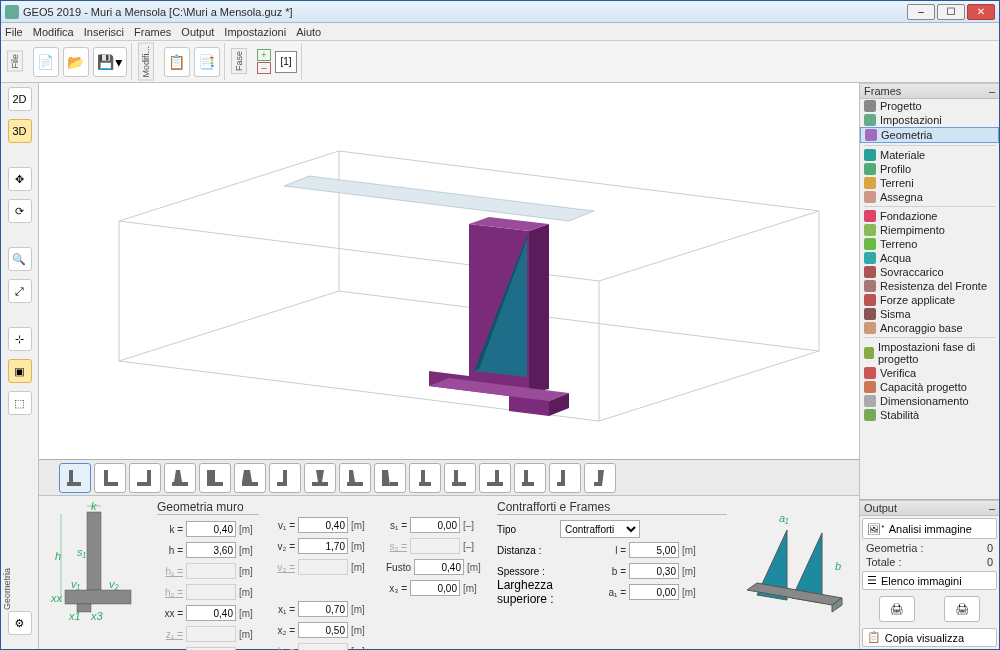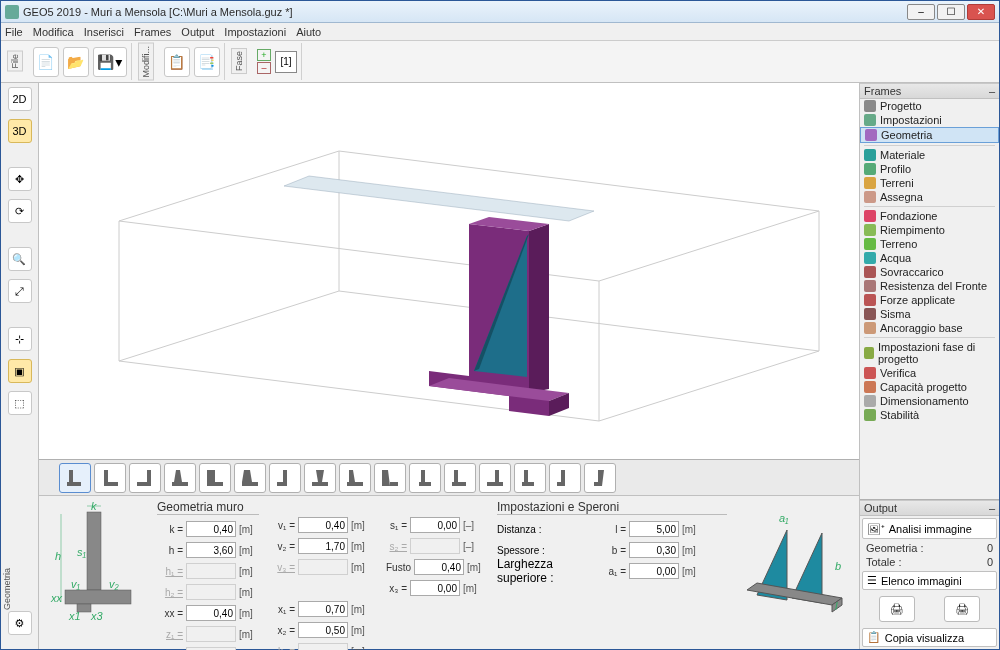--- a/index.html
+++ b/index.html
@@ -351,21 +351,25 @@
                 <span class="unit">[m]</span>
               </div>
             <div class="row">
                 <span class="lbl">x₃ =</span>
                 <input class="inp" value="0,00" style="">
                 <span class="unit">[m]</span>
               </div>
           </div>
 
           <div class="fieldgroup" style="min-width:230px">
-            <div class="fieldset-title">Impostazioni e Speroni</div>
+            <div class="fieldset-title">Contrafforti e Frames</div>
+            <div class="row">
+                <span style="width:60px;font-size:10px">Tipo</span>
+              <select class="combo"><option>Contrafforti</option></select>
+            </div>
             <div class="row">
                 <span style="width:100px;font-size:10px">Distanza :</span>
                 <span class="lbl">l =</span>
                 <input class="inp" value="5,00" style="">
                 <span class="unit">[m]</span>
               </div>
             <div class="row">
                 <span style="width:100px;font-size:10px">Spessore :</span>
                 <span class="lbl">b =</span>
                 <input class="inp" value="0,30" style="">

